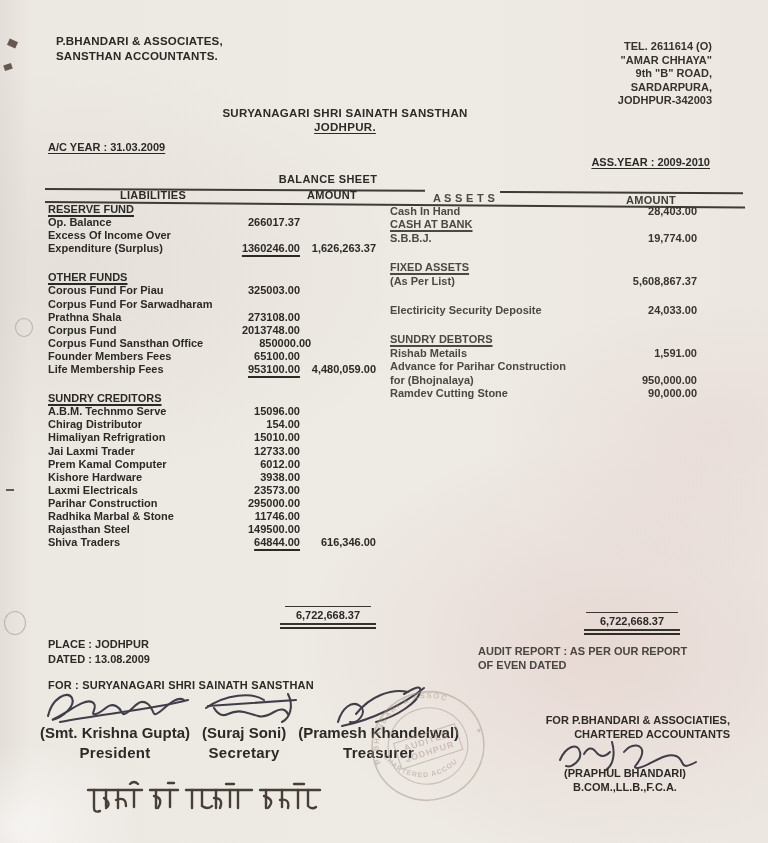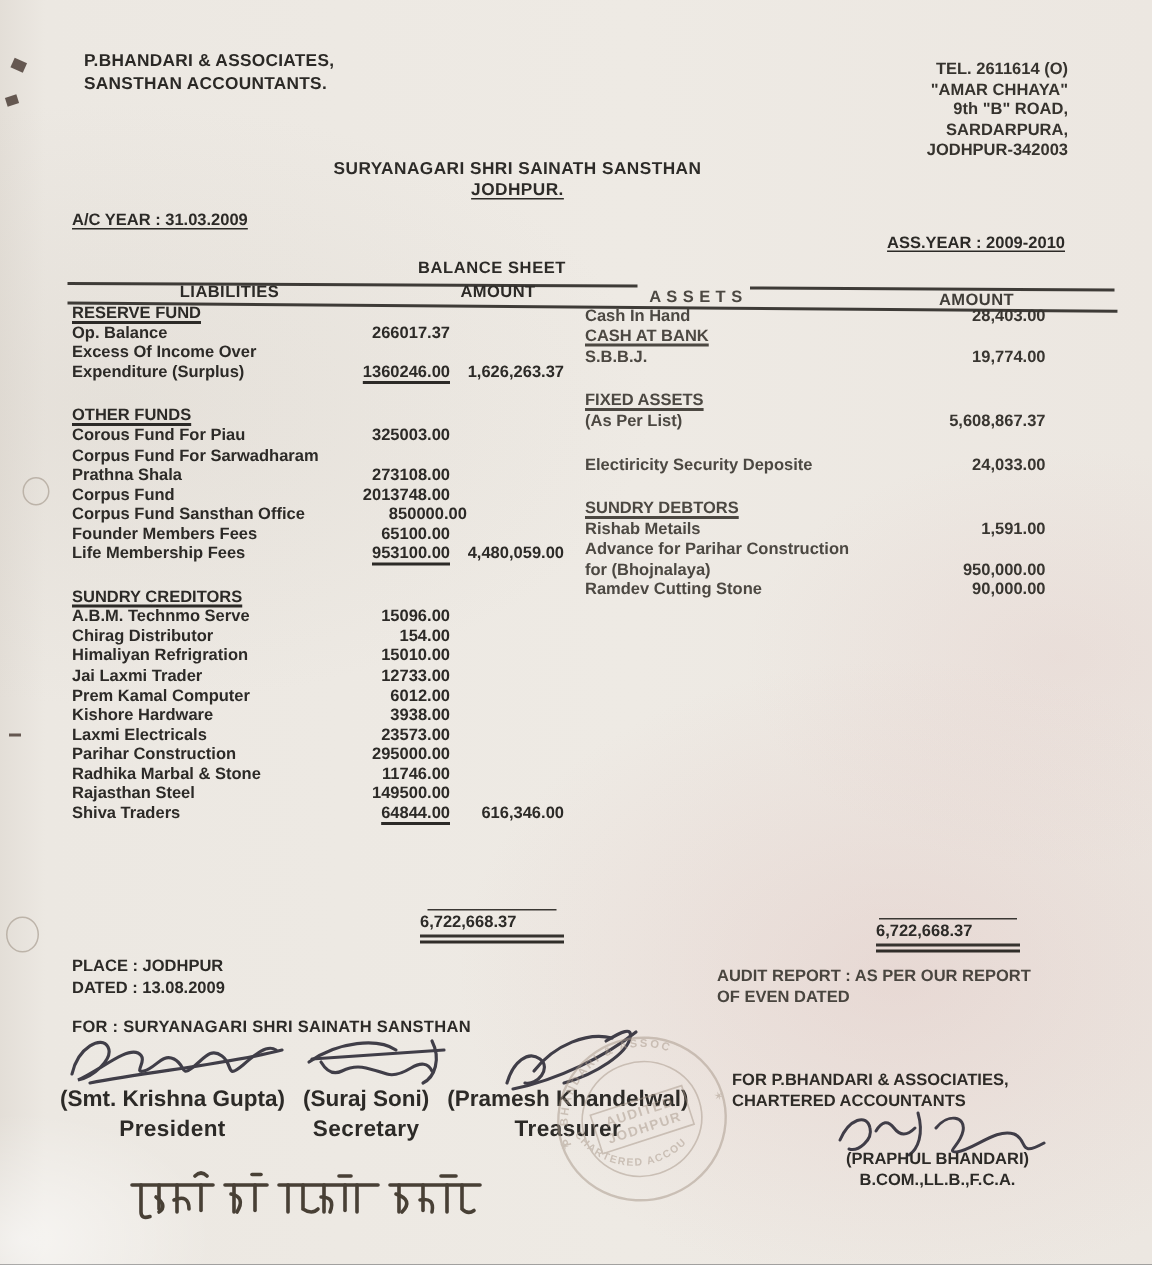--- a/index.html
+++ b/index.html
@@ -33,34 +33,34 @@
   .row{display:flex; align-items:flex-start; height:13.1px; font-size:11px; font-weight:bold; line-height:12.5px;}
   .ascol .row{height:13.4px;}
   .lbl{flex:1 1 auto; white-space:nowrap;}
   .amt{flex:0 0 108px; text-align:right; white-space:nowrap;}
   .ascol .amt{flex:0 0 105px; color:#383530;}
   .tot{flex:0 0 76px; text-align:right; white-space:nowrap; padding-right:2px;}
   .t-heading .lbl{text-decoration:underline; text-underline-offset:2px; text-decoration-thickness:1.5px;}
   .t-spacer{height:16px !important;}
   .amt.au{ text-decoration:underline; text-underline-offset:3px; text-decoration-thickness:1.5px;}
   
-  .gtotal{position:absolute; width:96px; font-size:11px; font-weight:bold; text-align:left;}
+  .gtotal{position:absolute; width:96px; font-size:11px; font-weight:bold; text-align:center;}
   .gtotal .ovl{height:1.4px; background:#3a3733; width:86px; margin:0 auto 1px;}
   .gtotal .num{padding:1px 0;}
   .gtotal .l1{height:1.3px; background:#36332f; margin-top:1px;}
   .gtotal .l2{height:2.2px; background:#302d29; margin-top:2px;}
   
   .placeblock{top:637px; left:48px; font-size:11px; font-weight:bold; line-height:14.5px;}
   .audit{top:644px; left:478px; width:218px; font-size:11px; font-weight:bold; color:#49453f; line-height:14px;}
   .audit .a2{text-align:left; padding-right:27px;}
   .fororg{top:679px; left:48px; font-size:11px; font-weight:bold; letter-spacing:.2px;}
   .signames{top:724px; left:40px; display:flex; gap:12px; font-size:15px; font-weight:bold;}
   .sigcol{text-align:center;}
   .sigrole{margin-top:3px; letter-spacing:.3px;}
-  .firmblock{top:713px; left:488px; width:242px; text-align:left; font-size:11px; font-weight:bold; line-height:14px; color:#2e2b27;}
+  .firmblock{top:713px; left:488px; width:242px; text-align:right; font-size:11px; font-weight:bold; line-height:14px; color:#2e2b27;}
   .auditor{top:766px; left:520px; width:210px; text-align:center; font-size:11px; font-weight:bold; line-height:14px;}
   
   .hole{position:absolute; border:1.6px solid #b2a89c; border-radius:50%; opacity:.8;}
   .speck{position:absolute; background:#4e4038; opacity:.85;}
   svg{display:block;}
 </style>
 </head>
 <body>
 
 <div class="page">

